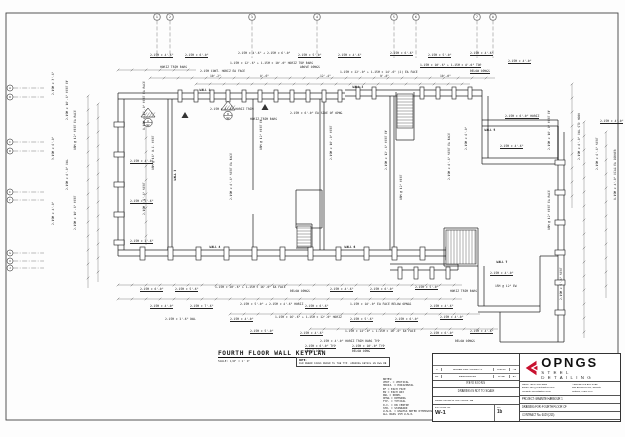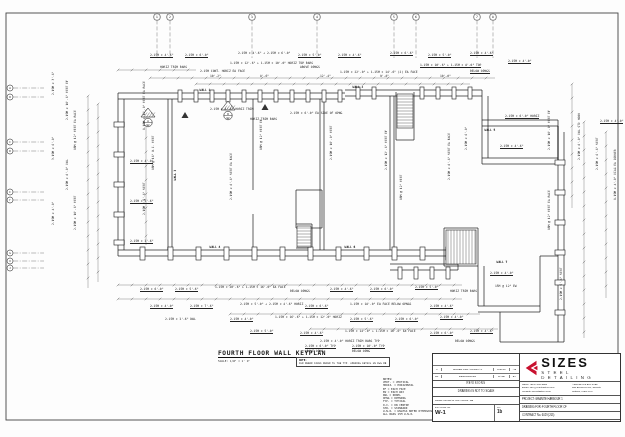--- a/index.html
+++ b/index.html
@@ -624,21 +624,21 @@
         </div>
       </div>
     </div>
     <div class="right">
       <div class="logo-row">
         <svg width="17" height="18" viewBox="0 0 17 18">
           <polygon points="15,1 3,9 15,17 15,12.5 8.5,9 15,5.5" fill="#c8102e"></polygon>
           <polygon points="16,6.5 11.5,9 16,11.5" fill="#c8102e"></polygon>
         </svg>
         <div class="logo-text">
-          <div class="logo-name">SIZES</div>
+          <div class="logo-name">OPNGS</div>
           <div class="logo-tag">STEEL DETAILING</div>
         </div>
       </div>
       <div class="contact-row">
         <div class="col">
           <div>Office: (877)-392-2826</div>
           <div>Email: info@exactasteel.com</div>
           <div>Website: Exactasteel.com</div>
         </div>
         <div class="col">

